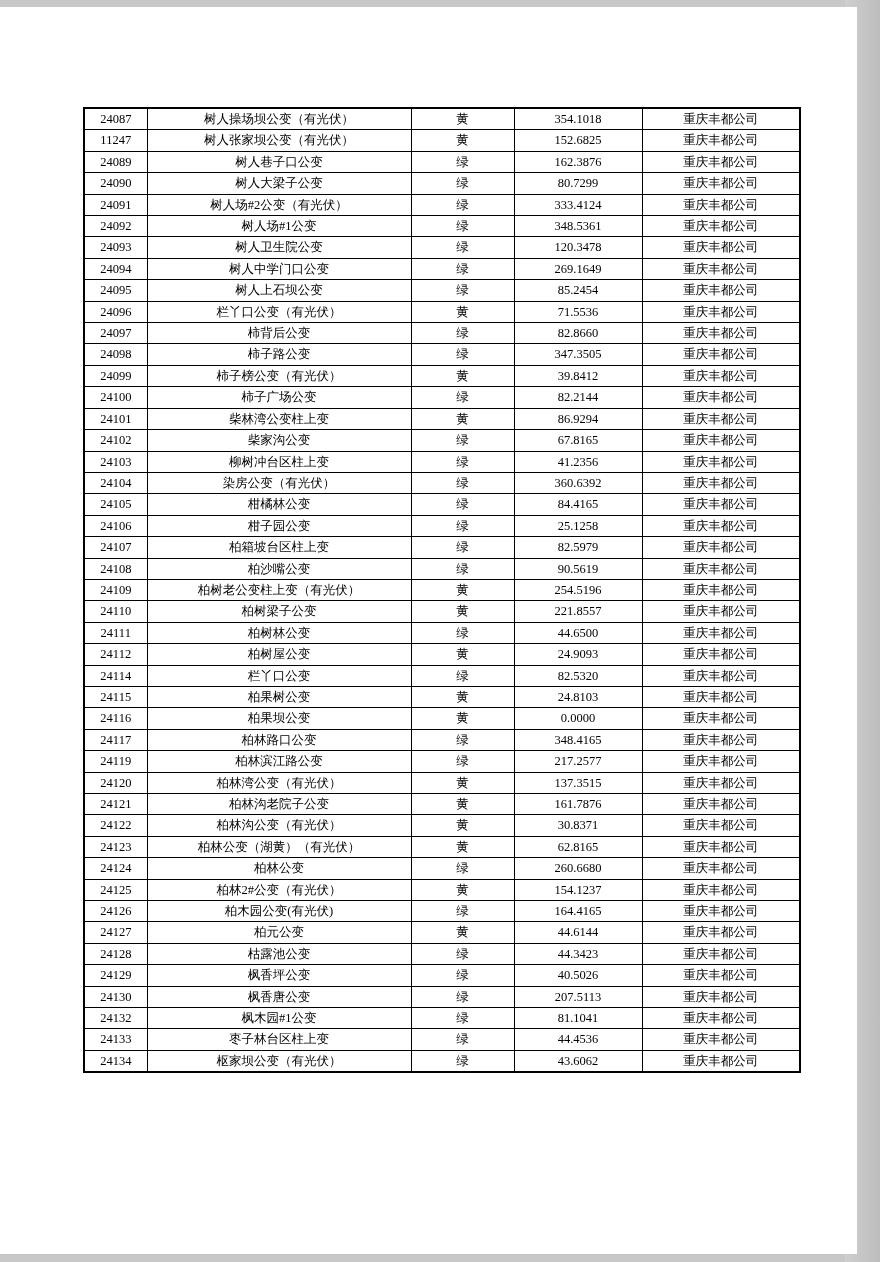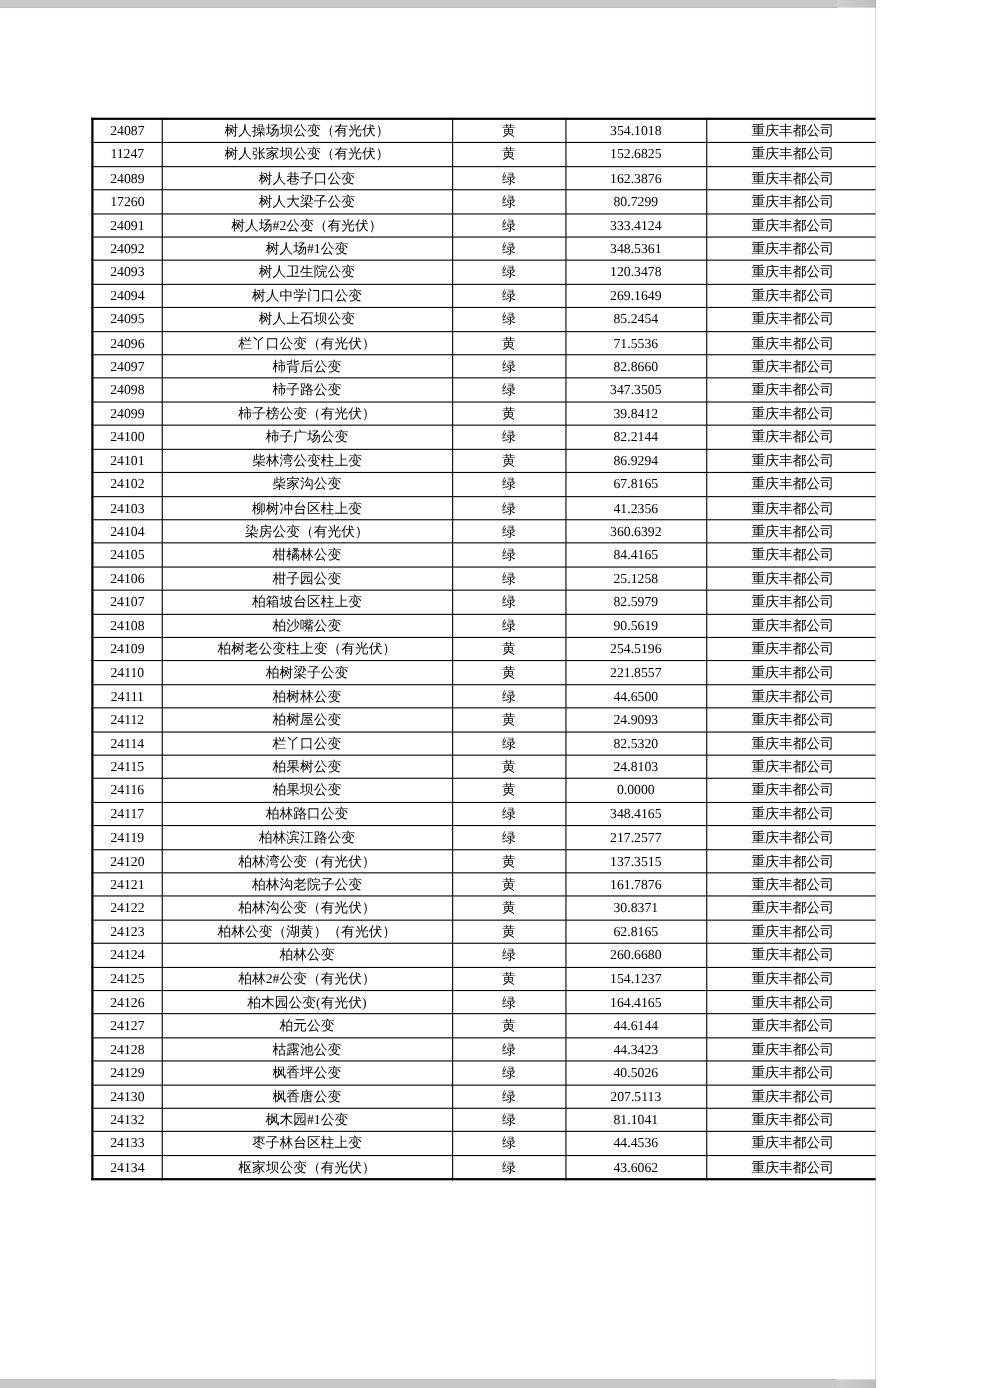--- a/index.html
+++ b/index.html
@@ -3,23 +3,23 @@
 <meta charset="utf-8">
 <style>
   html, body {
     margin: 0;
     padding: 0;
     background: #ffffff;
     font-family: "Liberation Serif", "DejaVu Serif", serif;
   }
   #viewport {
     position: relative;
-    width: 796px;
+    width: 880px;
     height: 1262px;
-    background: #701a75;
+    background: #f9a8d4;
     overflow: hidden;
   }
   #page {
     position: absolute;
     left: 0;
     top: 7px;
     width: 857px;
     height: 1247px;
     background: #ffffff;
   }
@@ -106,21 +106,21 @@
             <td>重庆丰都公司</td>
           </tr>
           <tr>
             <td>24089</td>
             <td>树人巷子口公变</td>
             <td>绿</td>
             <td>162.3876</td>
             <td>重庆丰都公司</td>
           </tr>
           <tr>
-            <td>17260</td>
+            <td>24090</td>
             <td>树人大梁子公变</td>
             <td>绿</td>
             <td>80.7299</td>
             <td>重庆丰都公司</td>
           </tr>
           <tr>
             <td>24091</td>
             <td>树人场#2公变（有光伏）</td>
             <td>绿</td>
             <td>333.4124</td>

